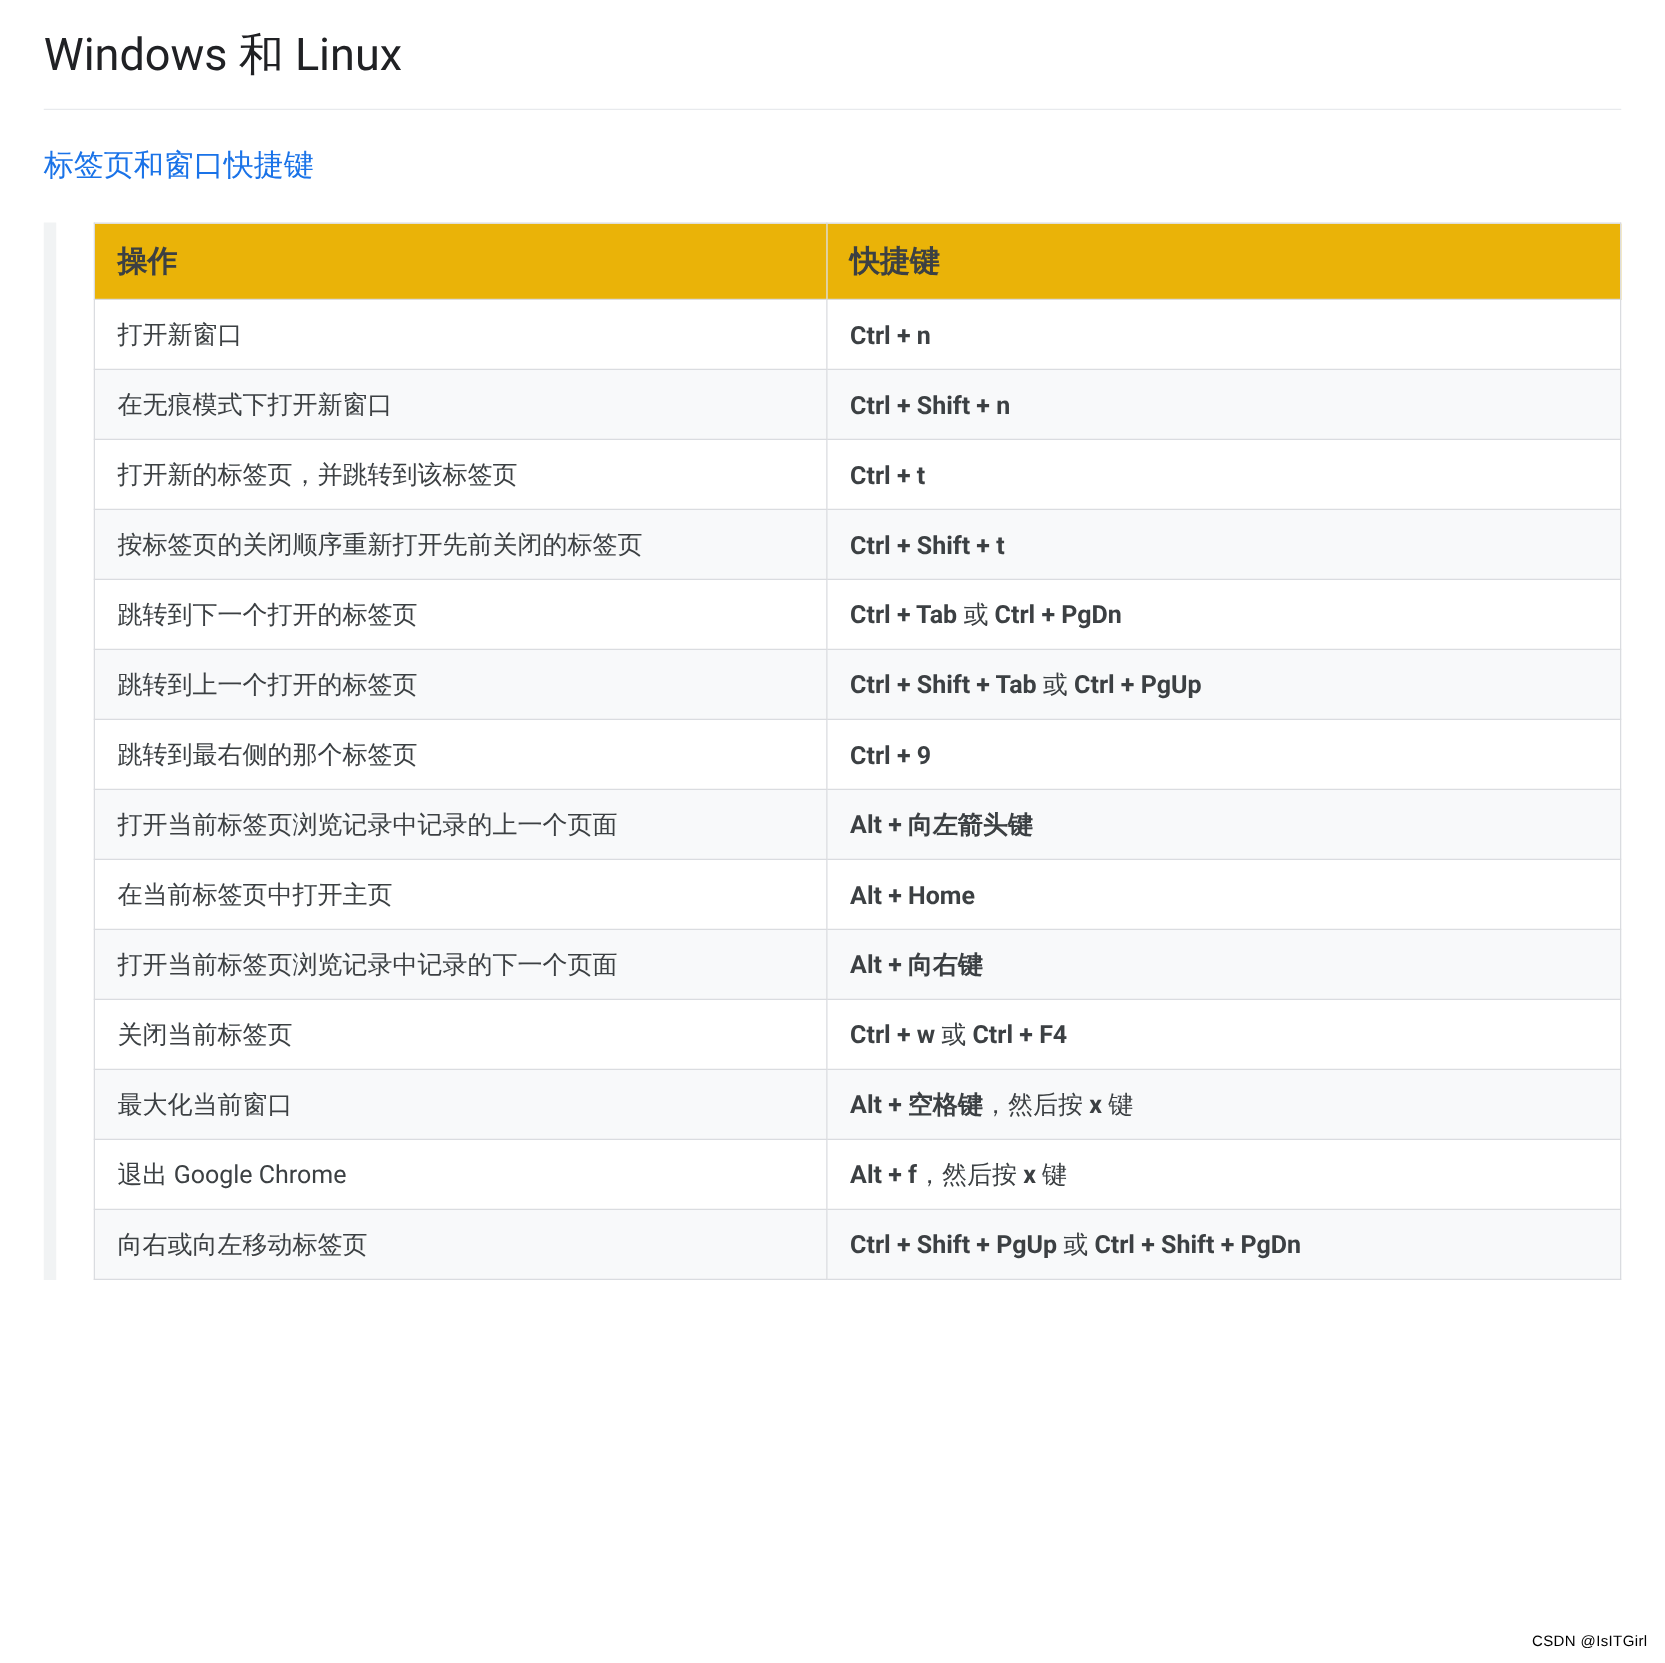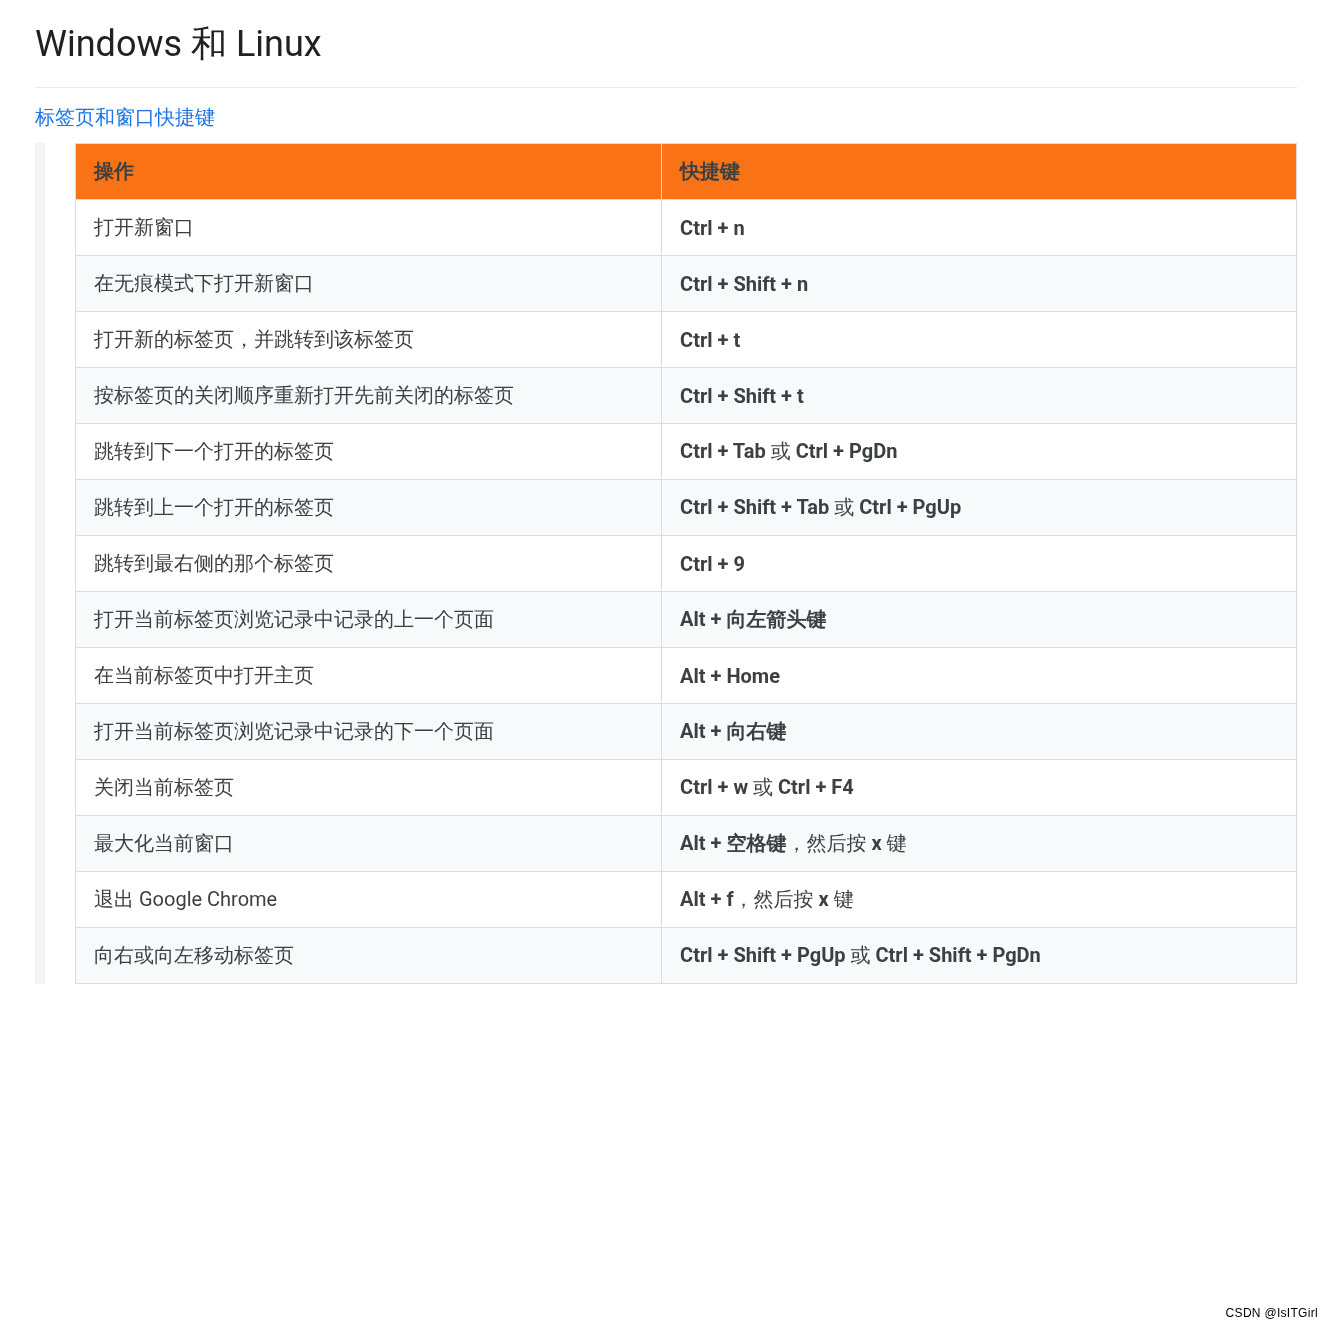--- a/index.html
+++ b/index.html
@@ -9,50 +9,50 @@
       color: #202124;
       width: 1332px;
       padding: 20px 35px 30px 35px;
     }
     .page-title {
       font-size: 36px;
       font-weight: 400;
       color: #202124;
       padding-bottom: 18px;
       border-bottom: 1px solid #e8eaed;
-      margin-bottom: 16px;
+      margin-bottom: 28px;
     }
     .section-link {
       color: #1a73e8;
-      font-size: 20px;
+      font-size: 24px;
       font-weight: 400;
       cursor: pointer;
       display: inline-block;
-      margin-bottom: 12px;
+      margin-bottom: 30px;
     }
     .table-wrap {
       border-left: 10px solid #f1f3f4;
       padding-left: 30px;
     }
     table {
       width: 100%;
       border-collapse: collapse;
       font-size: 20px;
     }
     th, td {
       border: 1px solid #dadce0;
       padding: 14px 18px;
       text-align: left;
       vertical-align: middle;
       color: #3c4043;
     }
     thead th {
-      background: #f97316;
+      background: #eab308;
       font-weight: 700;
-      font-size: 20px;
+      font-size: 24px;
     }
     tbody tr:nth-child(even) td {
       background: #f8f9fa;
     }
     .col-action { width: 48%; }
     .col-shortcut { width: 52%; }
     td.shortcut {
       white-space: nowrap;
     }
     td.shortcut .bold { font-weight: 700; }

